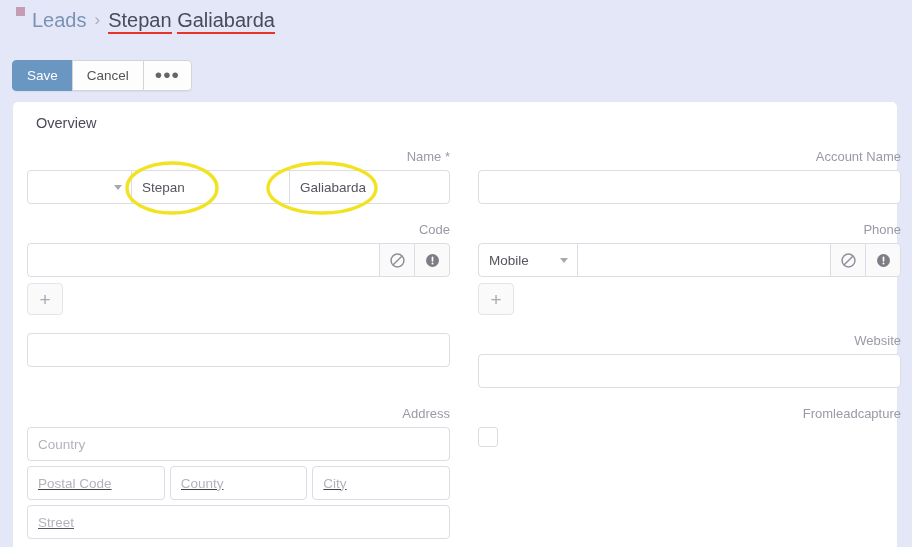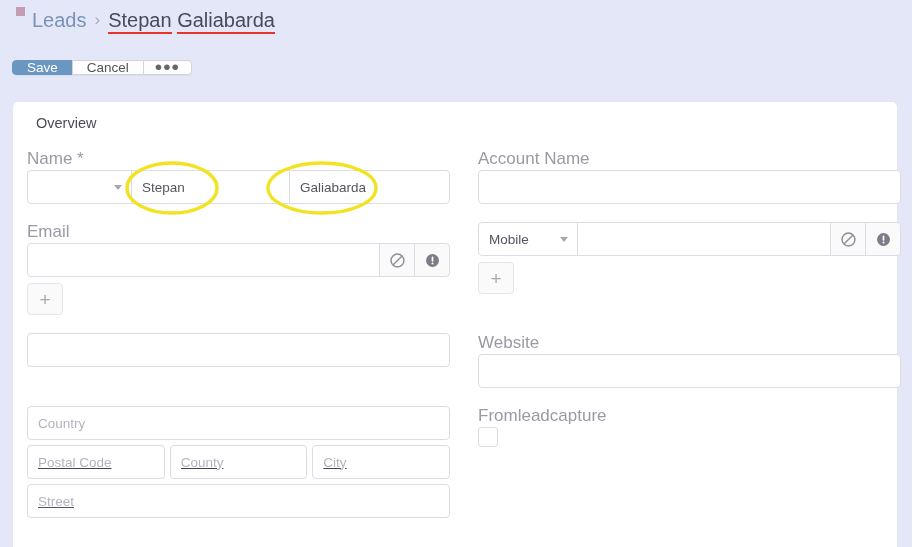--- a/index.html
+++ b/index.html
@@ -59,21 +59,21 @@
   
   .toolbar {
     position: absolute;
     left: 12px; top: 60px;
     display: flex;
     border-radius: 4px;
     overflow: hidden;
     box-shadow: 0 1px 1px rgba(0,0,0,0.05);
   }
   .btn {
-    height: 15px;
+    height: 31px;
     border: 1px solid #d4d4d4;
     background: #fdfdfd;
     color: #555;
     font-family: "Liberation Sans", sans-serif;
     font-size: 13.5px;
     padding: 0 14px;
     cursor: pointer;
     display: flex;
     align-items: center;
     justify-content: center;
@@ -113,23 +113,24 @@
   }
   .row {
     display: flex;
     gap: 28px;
     margin-top: 18px;
   }
   .col { width: 423px; flex: none; }
 
   .fld-label {
     color: #9a9aa5;
-    font-size: 17px;
+    font-size: 13px;
     margin-bottom: 5px;
     height: 16px;
+    text-align: right;
   }
 
   .inp {
     width: 100%;
     height: 34px;
     border: 1px solid #dcdce4;
     border-radius: 4px;
     background: #fff;
     font-family: "Liberation Sans", sans-serif;
     font-size: 13.5px;
@@ -275,41 +276,42 @@
         </div>
       </div>
       <div class="col">
         <div class="fld-label">Account Name</div>
         <input class="inp" value="" style="">
       </div>
     </div>
 
     <div class="row">
       <div class="col">
-        <div class="fld-label">Email</div>
+        <div class="fld-label">Code</div>
         <div class="io-group">
           <input class="inp" value="" style="">
           <div class="io-btn">
             <svg width="17" height="17" viewBox="0 0 20 20">
               <circle cx="10" cy="10" r="7.6" fill="none" stroke="#8e8e98" stroke-width="1.7"></circle>
               <line x1="4.9" y1="15.1" x2="15.1" y2="4.9" stroke="#8e8e98" stroke-width="1.7"></line>
             </svg>
           </div>
           <div class="io-btn">
             <svg width="17" height="17" viewBox="0 0 20 20">
               <circle cx="10" cy="10" r="7.6" fill="#7d7d86"></circle>
               <rect x="9" y="5.4" width="2" height="6" rx="1" fill="#ffffff"></rect>
               <circle cx="10" cy="13.6" r="1.15" fill="#ffffff"></circle>
             </svg>
           </div>
         </div>
         <div class="add-btn">+</div>
       </div>
 
       <div class="col">
+        <div class="fld-label">Phone</div>
         <div class="io-group">
           <div class="sel-phonetype">
             <span>Mobile</span>
             <span class="caret"></span>
           </div>
           <input class="inp inp-phone" value="" style="">
           <div class="io-btn">
             <svg width="17" height="17" viewBox="0 0 20 20">
               <circle cx="10" cy="10" r="7.6" fill="none" stroke="#8e8e98" stroke-width="1.7"></circle>
               <line x1="4.9" y1="15.1" x2="15.1" y2="4.9" stroke="#8e8e98" stroke-width="1.7"></line>
@@ -332,20 +334,21 @@
         <input class="inp" value="" style="">
       </div>
       <div class="col">
         <div class="fld-label">Website</div>
         <input class="inp" value="" style="">
       </div>
     </div>
 
     <div class="row">
       <div class="col">
+        <div class="fld-label">Address</div>
         <div class="addr-stack">
           <input class="inp" placeholder="Country" style="">
           <div class="addr-triple">
             <input class="inp" placeholder="Postal Code" style="">
             <input class="inp" placeholder="County" style="">
             <input class="inp" placeholder="City" style="">
           </div>
           <input class="inp" placeholder="Street" style="">
         </div>
       </div>

